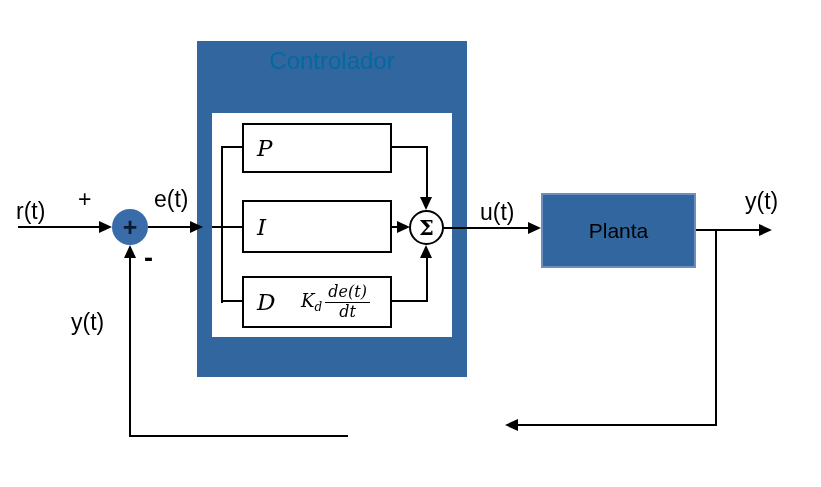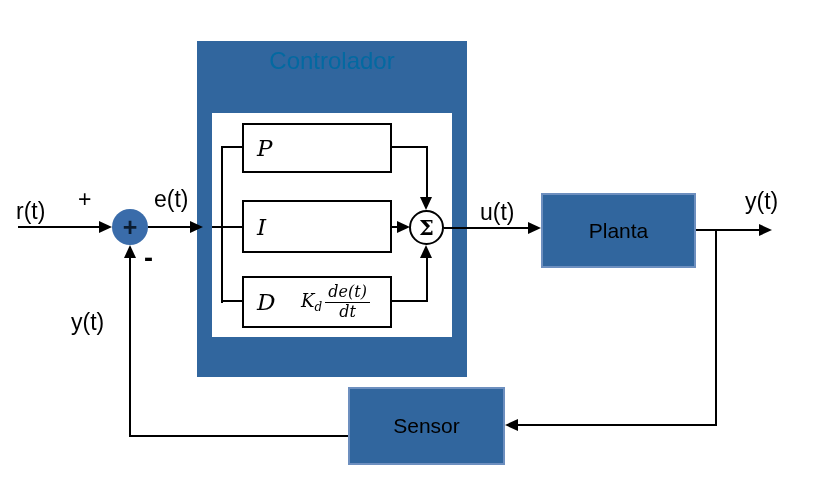--- a/index.html
+++ b/index.html
@@ -83,23 +83,20 @@
   </div>
 
   <div class="pid-box" style="top:276px;height:52px;">
     <span class="pid-label">D</span>
     <span class="formula"><span>K</span><sub>d</sub><span class="frac"><span class="num">de(t)</span><span class="den">dt</span></span></span>
   </div>
 
   <div class="big-block" style="left:541px;top:193px;width:155px;height:75px;">
     <span>Planta</span>
   </div>
-  <div class="big-block" style="left:348px;top:387px;width:157px;height:78px;">
-    <span>Sensor</span>
-  </div>
 
   <div class="hline" style="left:18px;top:226px;width:82px;"></div>
   <div class="arr arr-r" style="left:99px;top:221px;"></div>
 
   <div class="hline" style="left:148px;top:226px;width:43px;"></div>
   <div class="arr arr-r" style="left:190px;top:221px;"></div>
 
   <div class="hline" style="left:212px;top:226px;width:30px;"></div>
   <div class="vline" style="left:221px;top:147px;height:156px;"></div>
   <div class="hline" style="left:221px;top:146px;width:21px;"></div>

